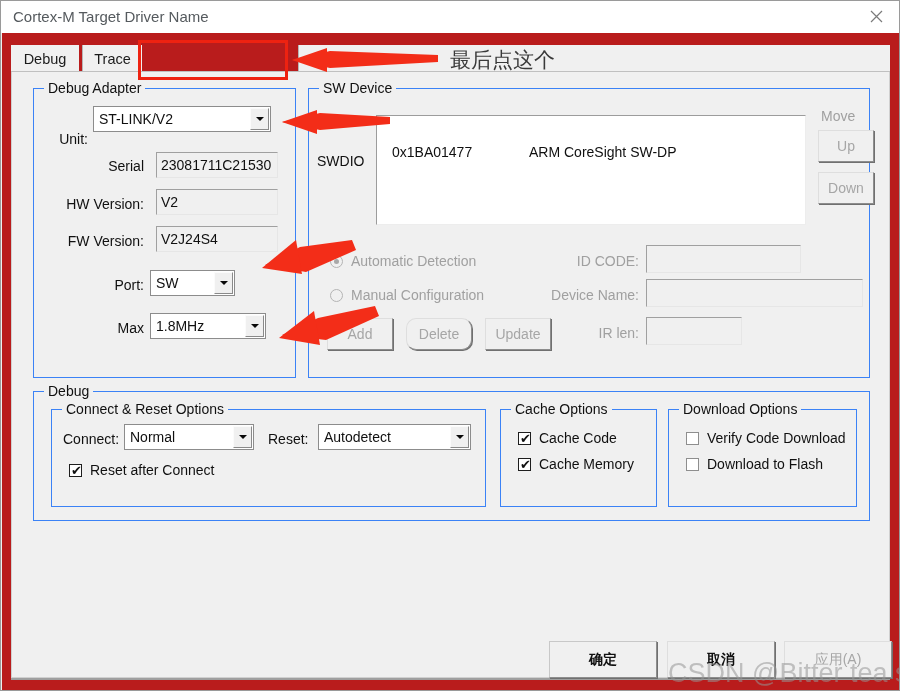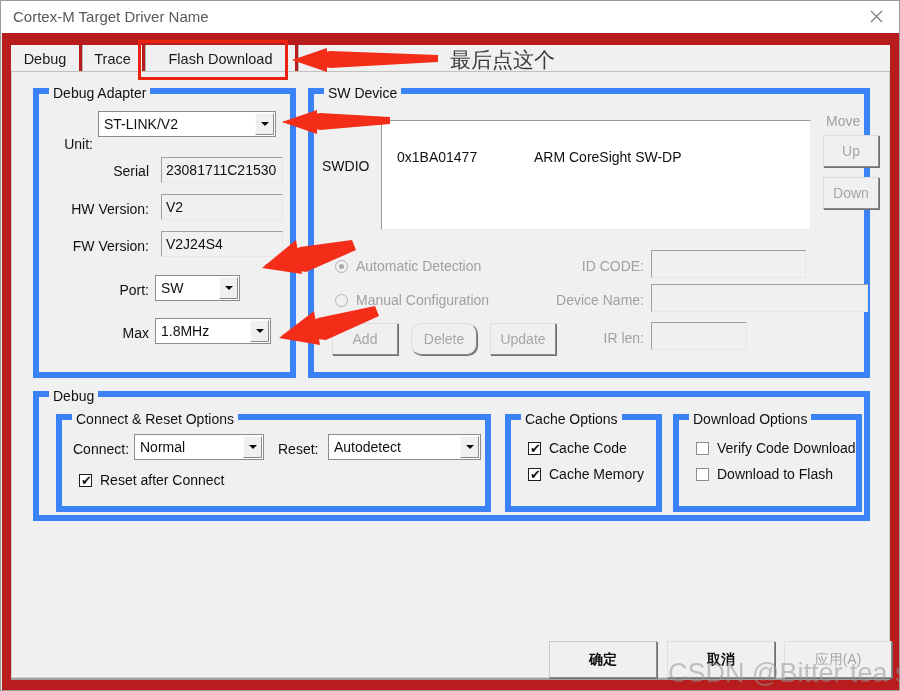--- a/index.html
+++ b/index.html
@@ -74,21 +74,21 @@
     position:absolute;left:9px;top:39px;width:879px;height:606px;
     border:1px solid #d0d0d0;
     border-top:none;
     box-sizing:border-box;
     background:#f0f0f0;
   }
 
   
   .group{
     position:absolute;
-    border:6px solid #3b82f6;
+    border:1px solid #3b82f6;
     box-sizing:border-box;
     background:transparent;
   }
   .group-title{
     position:absolute;top:-9px;left:10px;
     background:#f0f0f0;
     padding:0 4px;
     font-size:14px;color:#101010;
     white-space:nowrap;
   }
@@ -257,23 +257,20 @@
   <div class="client">
 
     <div class="tab-activebox"></div>
     <div class="tabstrip">
       <div class="tab tab-debug">
         <span>Debug</span>
       </div>
       <div class="tab tab-trace sep">
         <span>Trace</span>
       </div>
-      <div class="tab tab-flash sep">
-        <span>Flash Download</span>
-      </div>
       <div class="tab tab-rest"></div>
     </div>
     <div class="tab-underline"></div>
 
     <div class="panel">
 
       <div class="group" style="left:21px;top:16px;width:263px;height:290px;">
         <div class="group-title">Debug Adapter</div>
 
         <div class="lbl r" style="left:6px;top:23px;width:48px;margin-top:18px;">Unit:</div>

